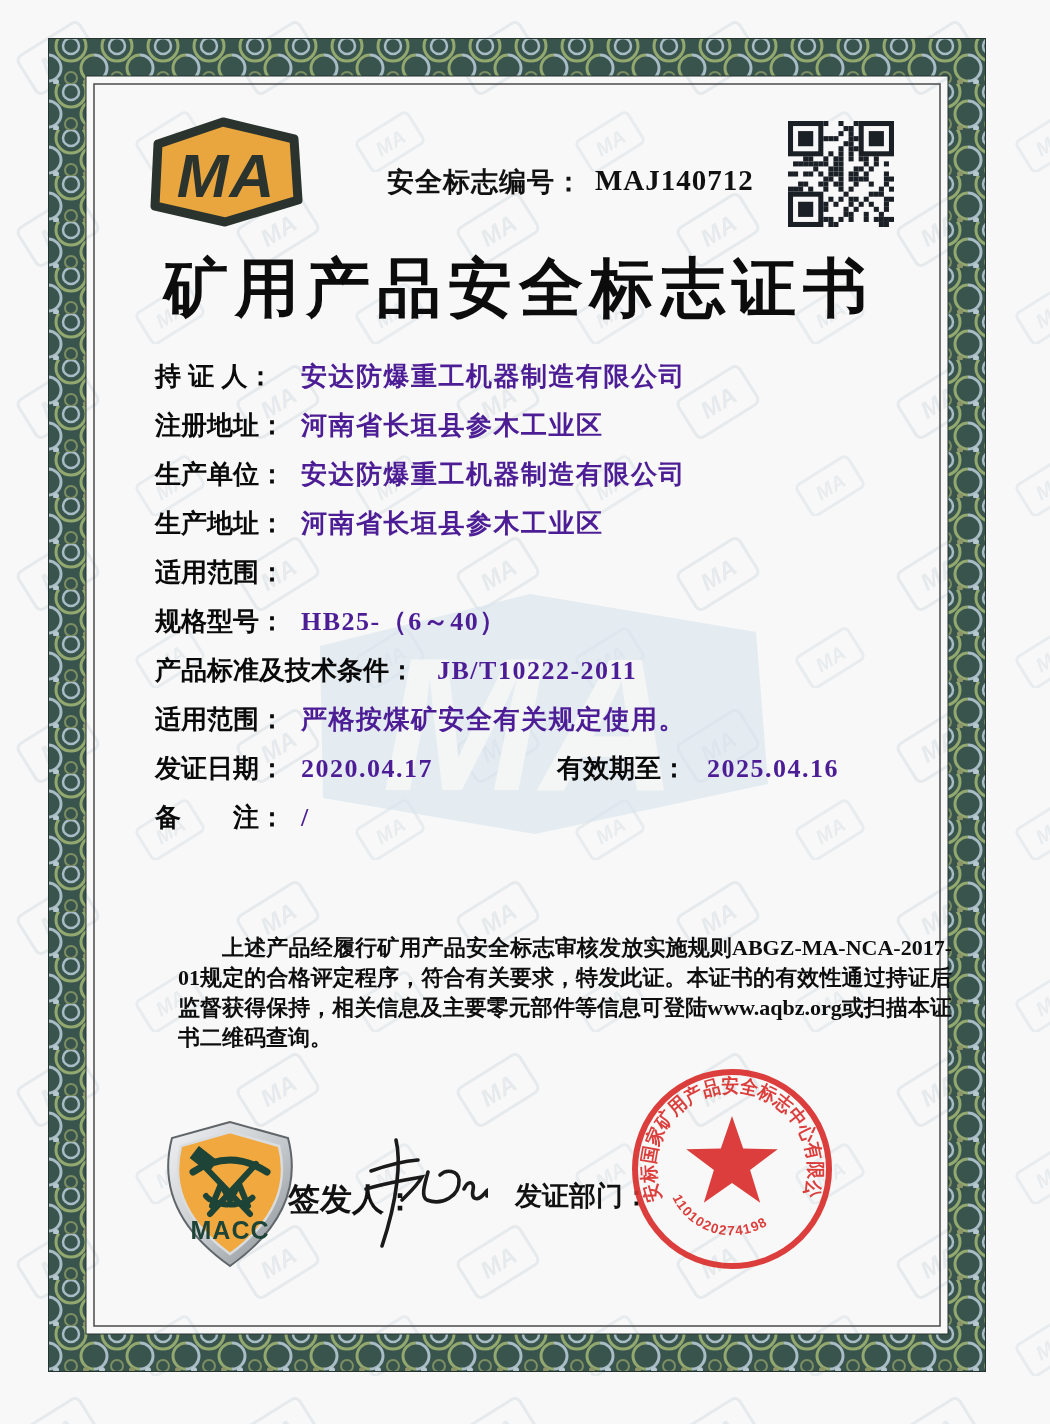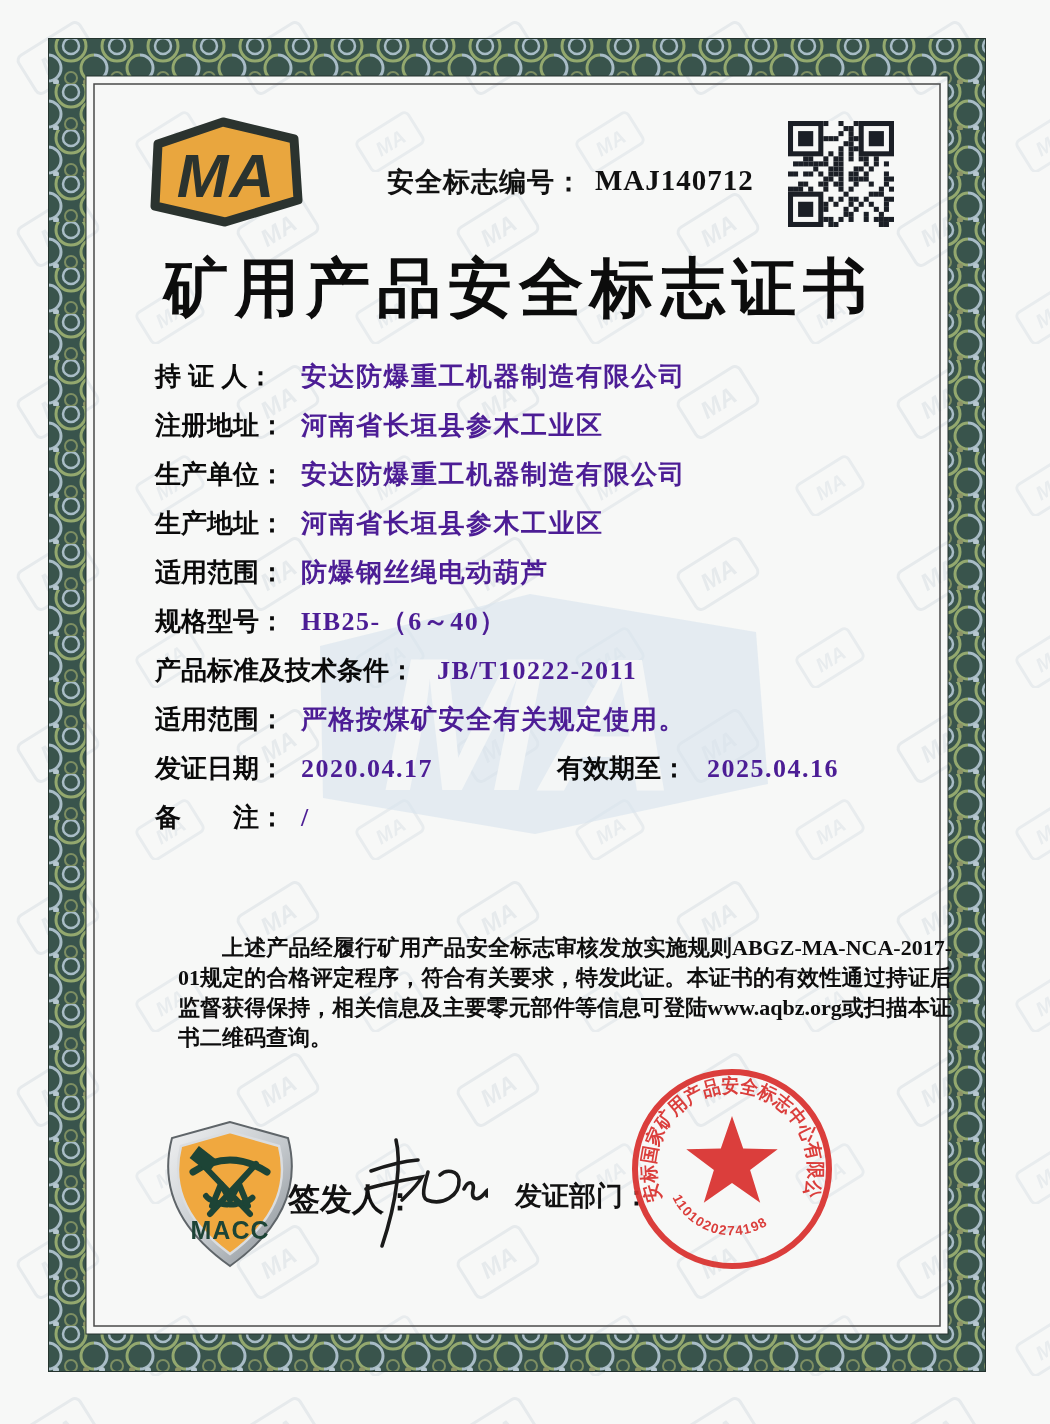--- a/index.html
+++ b/index.html
@@ -255,21 +255,20 @@
     <div class="row">
       <span class="flabel">生产单位：</span>
       <span class="fvalue">安达防爆重工机器制造有限公司</span>
     </div>
     <div class="row">
       <span class="flabel">生产地址：</span>
       <span class="fvalue">河南省长垣县参木工业区</span>
     </div>
     <div class="row">
       <span class="flabel">适用范围：</span>
-      <span class="fvalue">防爆钢丝绳电动葫芦</span>
     </div>
     <div class="row">
       <span class="flabel">规格型号：</span>
       <span class="fvalue">HB25-（6～40）</span>
     </div>
     <div class="row wide">
       <span class="flabel">产品标准及技术条件：</span>
       <span class="fvalue">JB/T10222-2011</span>
     </div>
     <div class="row">

